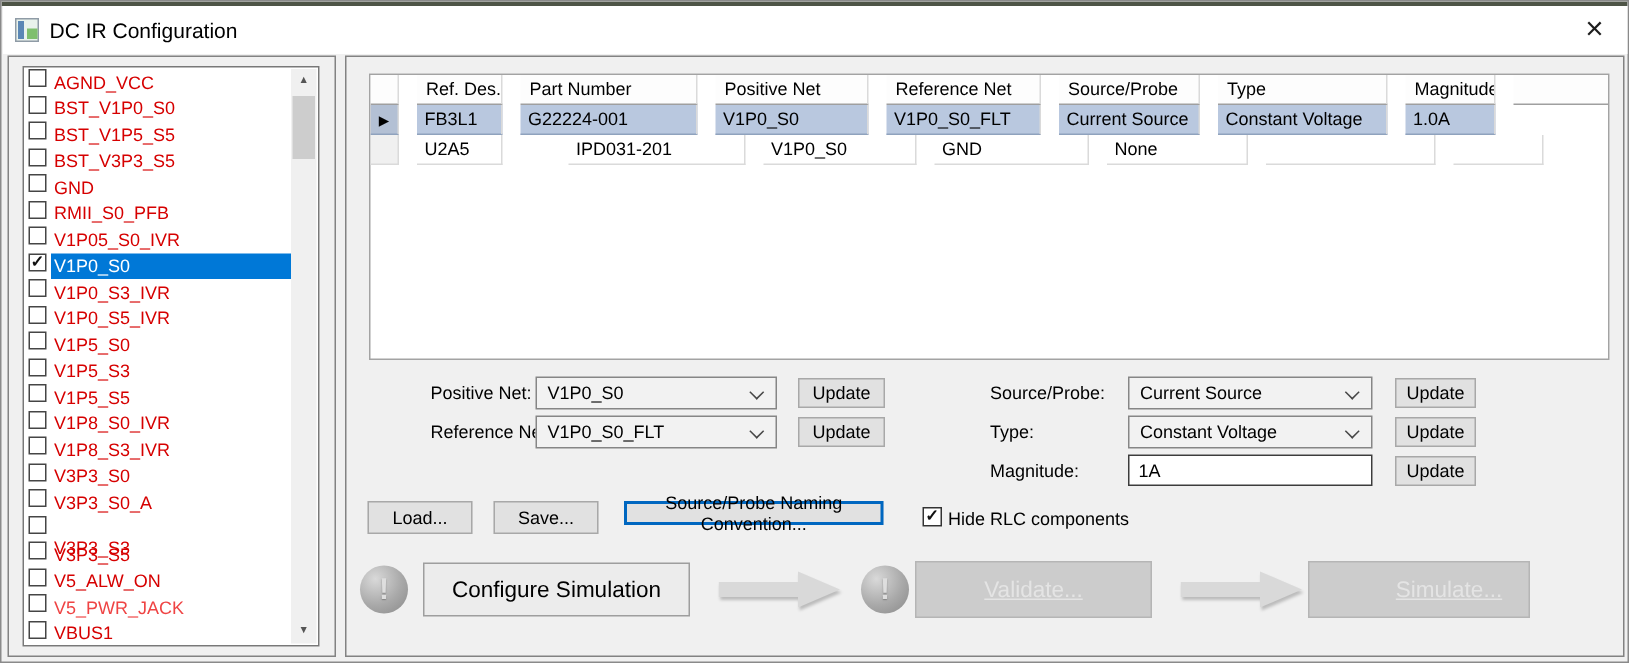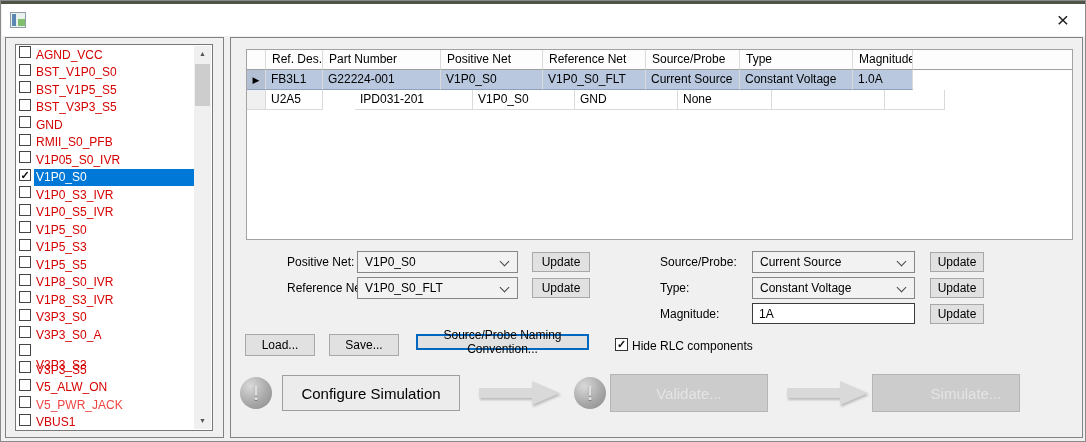--- a/index.html
+++ b/index.html
@@ -30,21 +30,21 @@
   .item.sel .lab { background:#0078d7; color:#fff; }
   .scroll { position:absolute; top:1px; right:1px; bottom:1px; width:17px; background:#f0f0f0; }
   .sbtn { position:absolute; left:0; width:17px; height:16px; font-size:7px; color:#555;
           text-align:center; line-height:16px; }
   .sup { top:0; } .sdn { bottom:0; }
   .sthumb { position:absolute; left:1px; top:18px; width:15px; height:42px; background:#cdcdcd; }
 
   
   .grid { position:absolute; left:15px; top:11px; width:827px; height:191px;
           background:#fff; border:1px solid #a3a3a3; overflow:hidden; }
-  .hrow, .row { display:flex; height:20px; }
+  .hrow, .row { display:flex; height:20px;gap:12px; }
   .hcell { border-right:1px solid #dadada; border-bottom:1px solid #9f9f9f; background:#fdfdfd;
            font-size:12px; line-height:19px; padding-left:6px; white-space:nowrap; overflow:hidden; }
   .hcell.stub { padding:0; }
   .hcell.filler { flex:1; border-right:none; }
   .cell { border-right:1px solid #dadada; border-bottom:1px solid #dadada; font-size:12px;
           line-height:19px; padding-left:5px; white-space:nowrap; overflow:hidden; background:#fff; }
   .cell.stub { padding:0; background:#f0f0f0; text-align:center; font-size:9px; line-height:20px; color:#000; }
   .row.sel .cell { background:#b9c8df; border-bottom-color:#8fa2bd; }
   .row.sel .cell.stub { background:#b3c0d4; }
 
@@ -54,38 +54,39 @@
   .chev { position:absolute; right:9px; top:6px; width:7px; height:7px;
           border-right:1.5px solid #474747; border-bottom:1.5px solid #474747; transform:rotate(45deg); }
   .tinput { position:absolute; height:21px; background:#fff; border:1px solid #3c3c3c;
             font-size:12px; padding-left:6px; font-family:"Liberation Sans", sans-serif; }
   .btn { position:absolute; background:#e1e1e1; border:1px solid #a8a8a8; font-size:12px;
          text-align:center; color:#000; cursor:default; display:flex; align-items:center; justify-content:center; }
   .btn-focus { border:2px solid #0067c0; }
   .cb-big { position:absolute; width:13px; height:13px; border:1px solid #333; background:#fff;
             font-size:11px; line-height:11px; text-align:center; font-weight:bold; color:#111; }
   .btn-big { font-size:15px; background:#ececec; border:1px solid #9e9e9e; }
-  .btn-dis { font-size:15px; background:#cccccc; border:1px solid #b5b5b5; color:#e4e4e4; }
+  .btn-dis { font-size:15px; background:#cccccc; border:1px solid #b5b5b5; color:#e4e4e4;text-decoration:underline; }
   .warn { position:absolute; width:32px; height:32px; border-radius:50%;
           background:radial-gradient(circle at 32% 28%, #d9d9d9, #a9a9a9 55%, #8c8c8c 95%);
           text-align:center; line-height:32px; font-size:20px; font-weight:bold; color:#dedede;
           text-shadow:0 1px 1px #7e7e7e; }
   .flow-arrow { position:absolute; width:82px; height:26px; filter:drop-shadow(1px 2px 1px rgba(0,0,0,0.22)); }
 </style>
 </head>
 <body>
 
 <div class="win">
   <div class="screen-edge"></div>
 
   <div class="titlebar">
     <span class="app-icon">
         <span class="bar"></span>
         <span class="grn"></span>
       </span>
+    <span class="wtitle">DC IR Configuration</span>
     <span class="close-btn">×</span>
   </div>
 
   <div class="panel lpanel">
     <div class="listbox">
       <div class="listitems" id="netList">
           <div class="item">
             <span class="cb"></span>
             <span class="lab" style="color: rgb(214, 0, 0);">AGND_VCC</span>
           </div>

